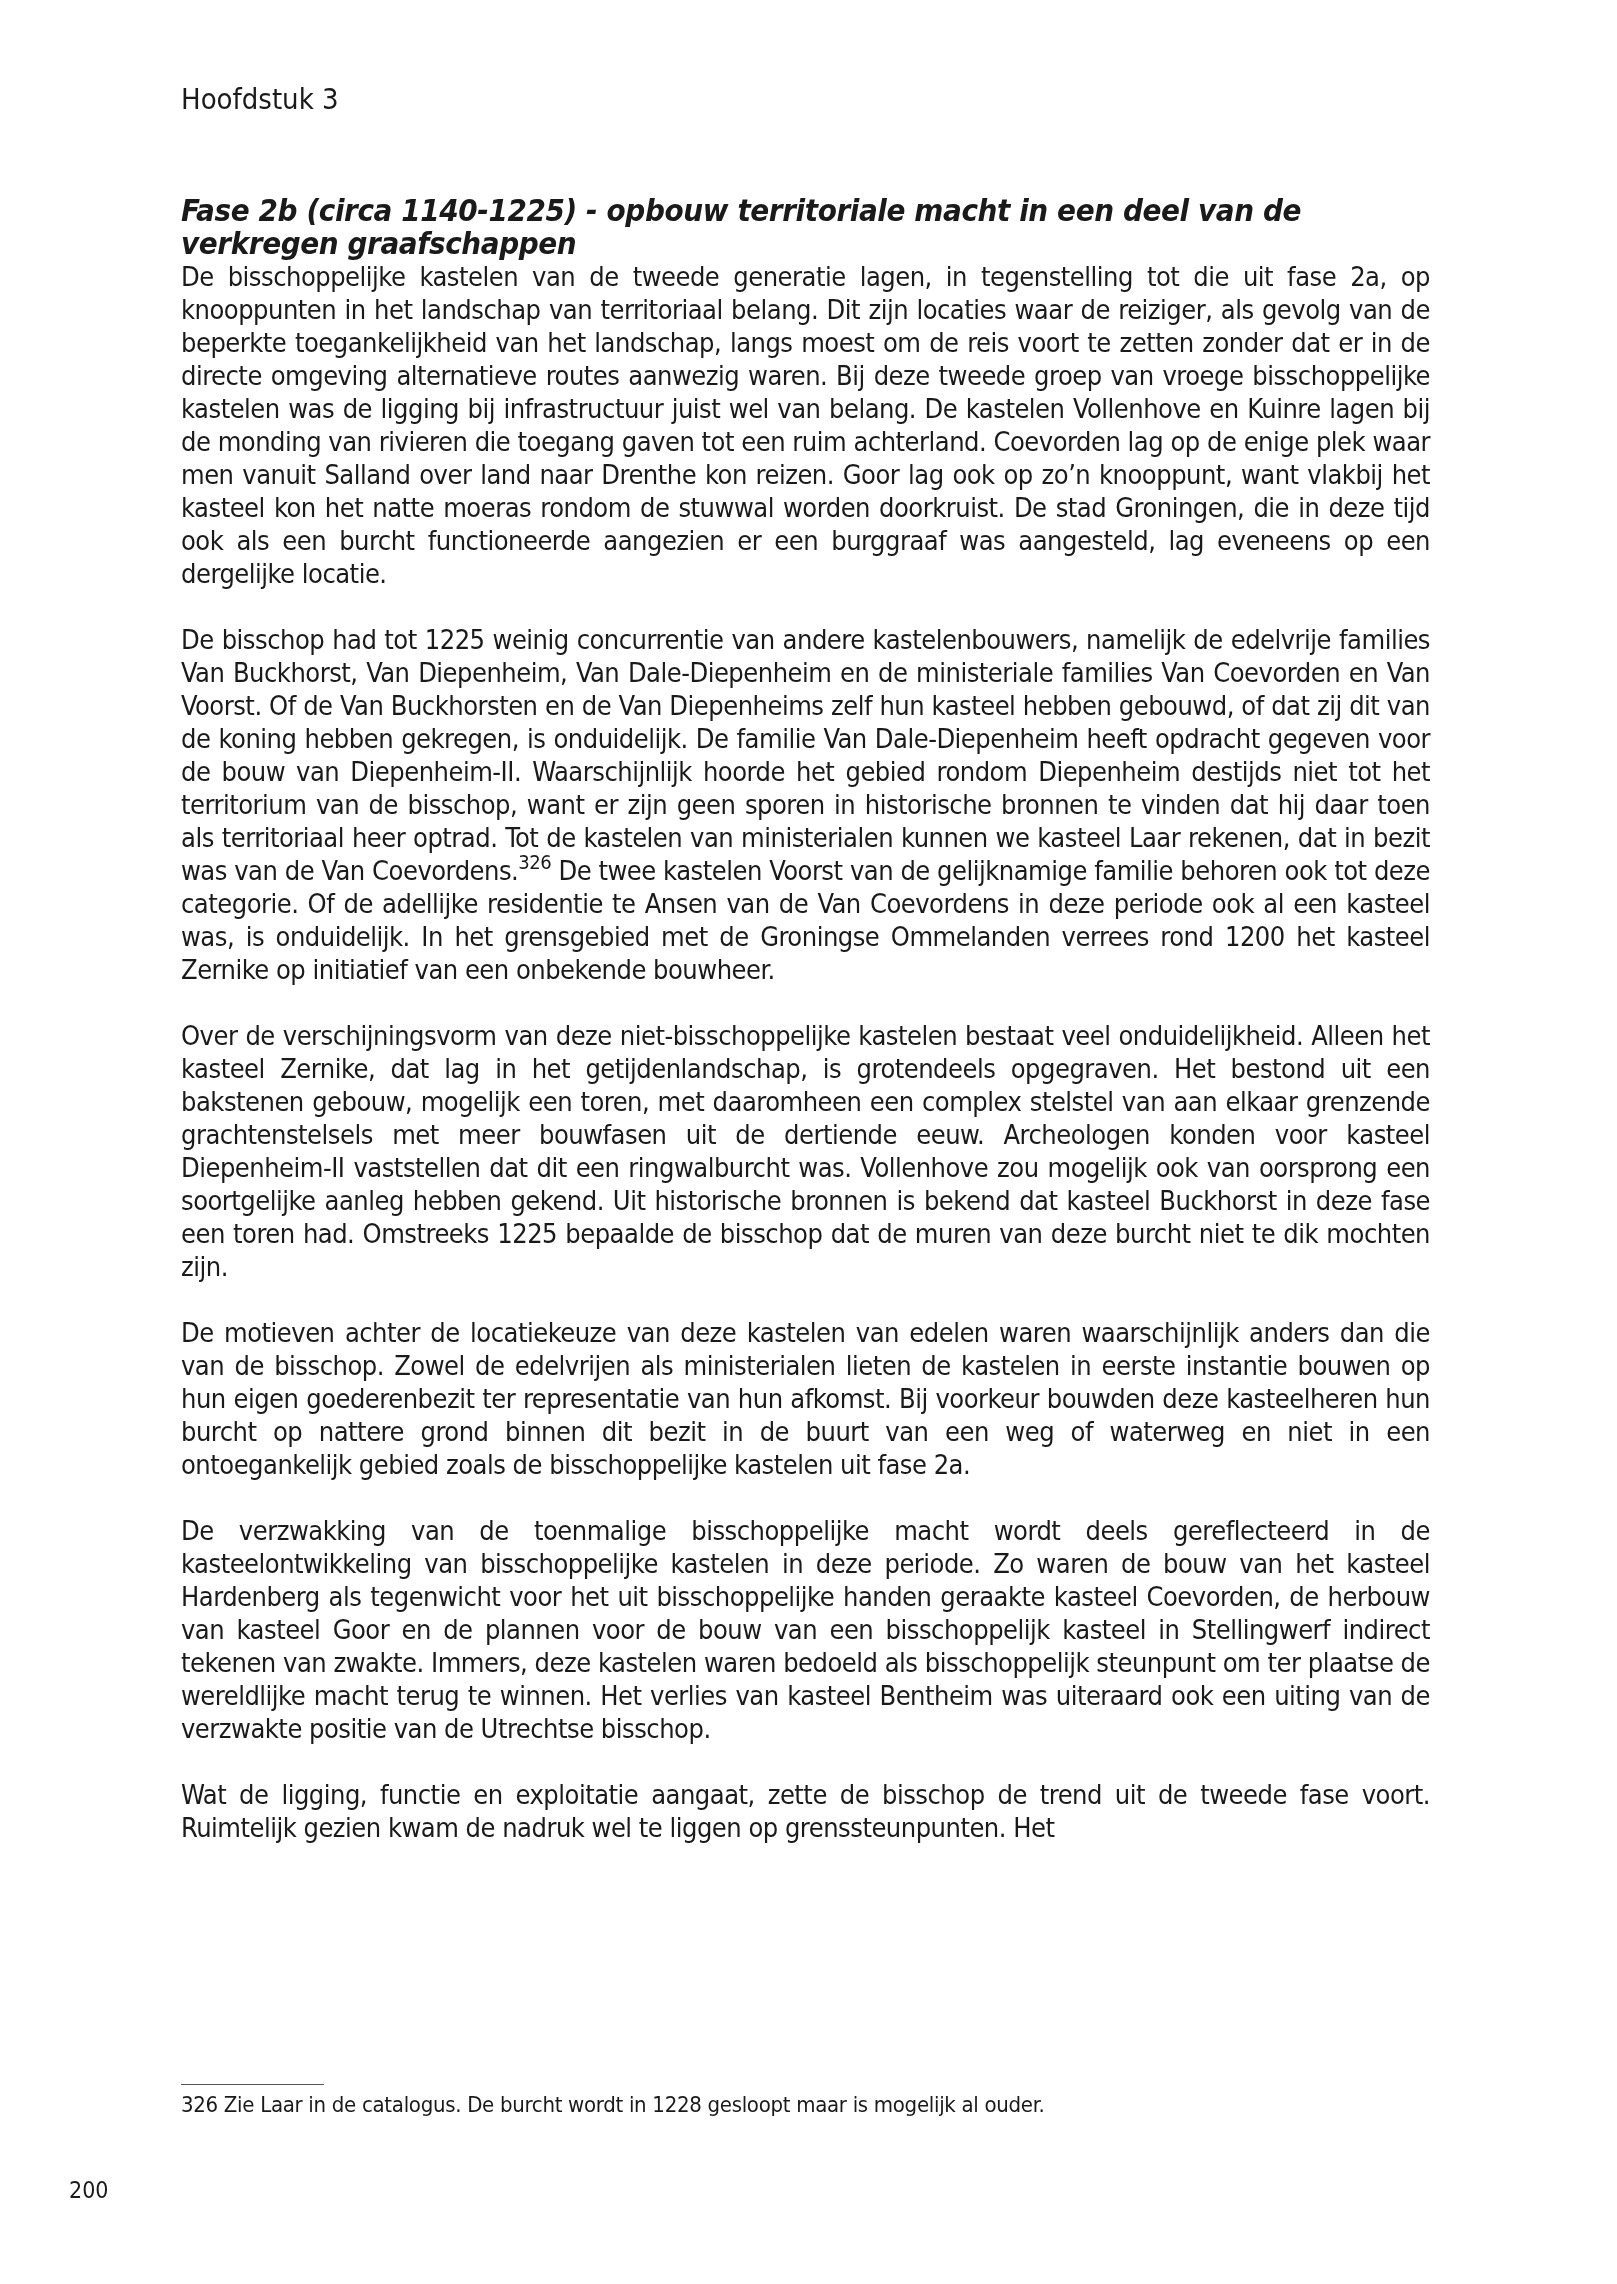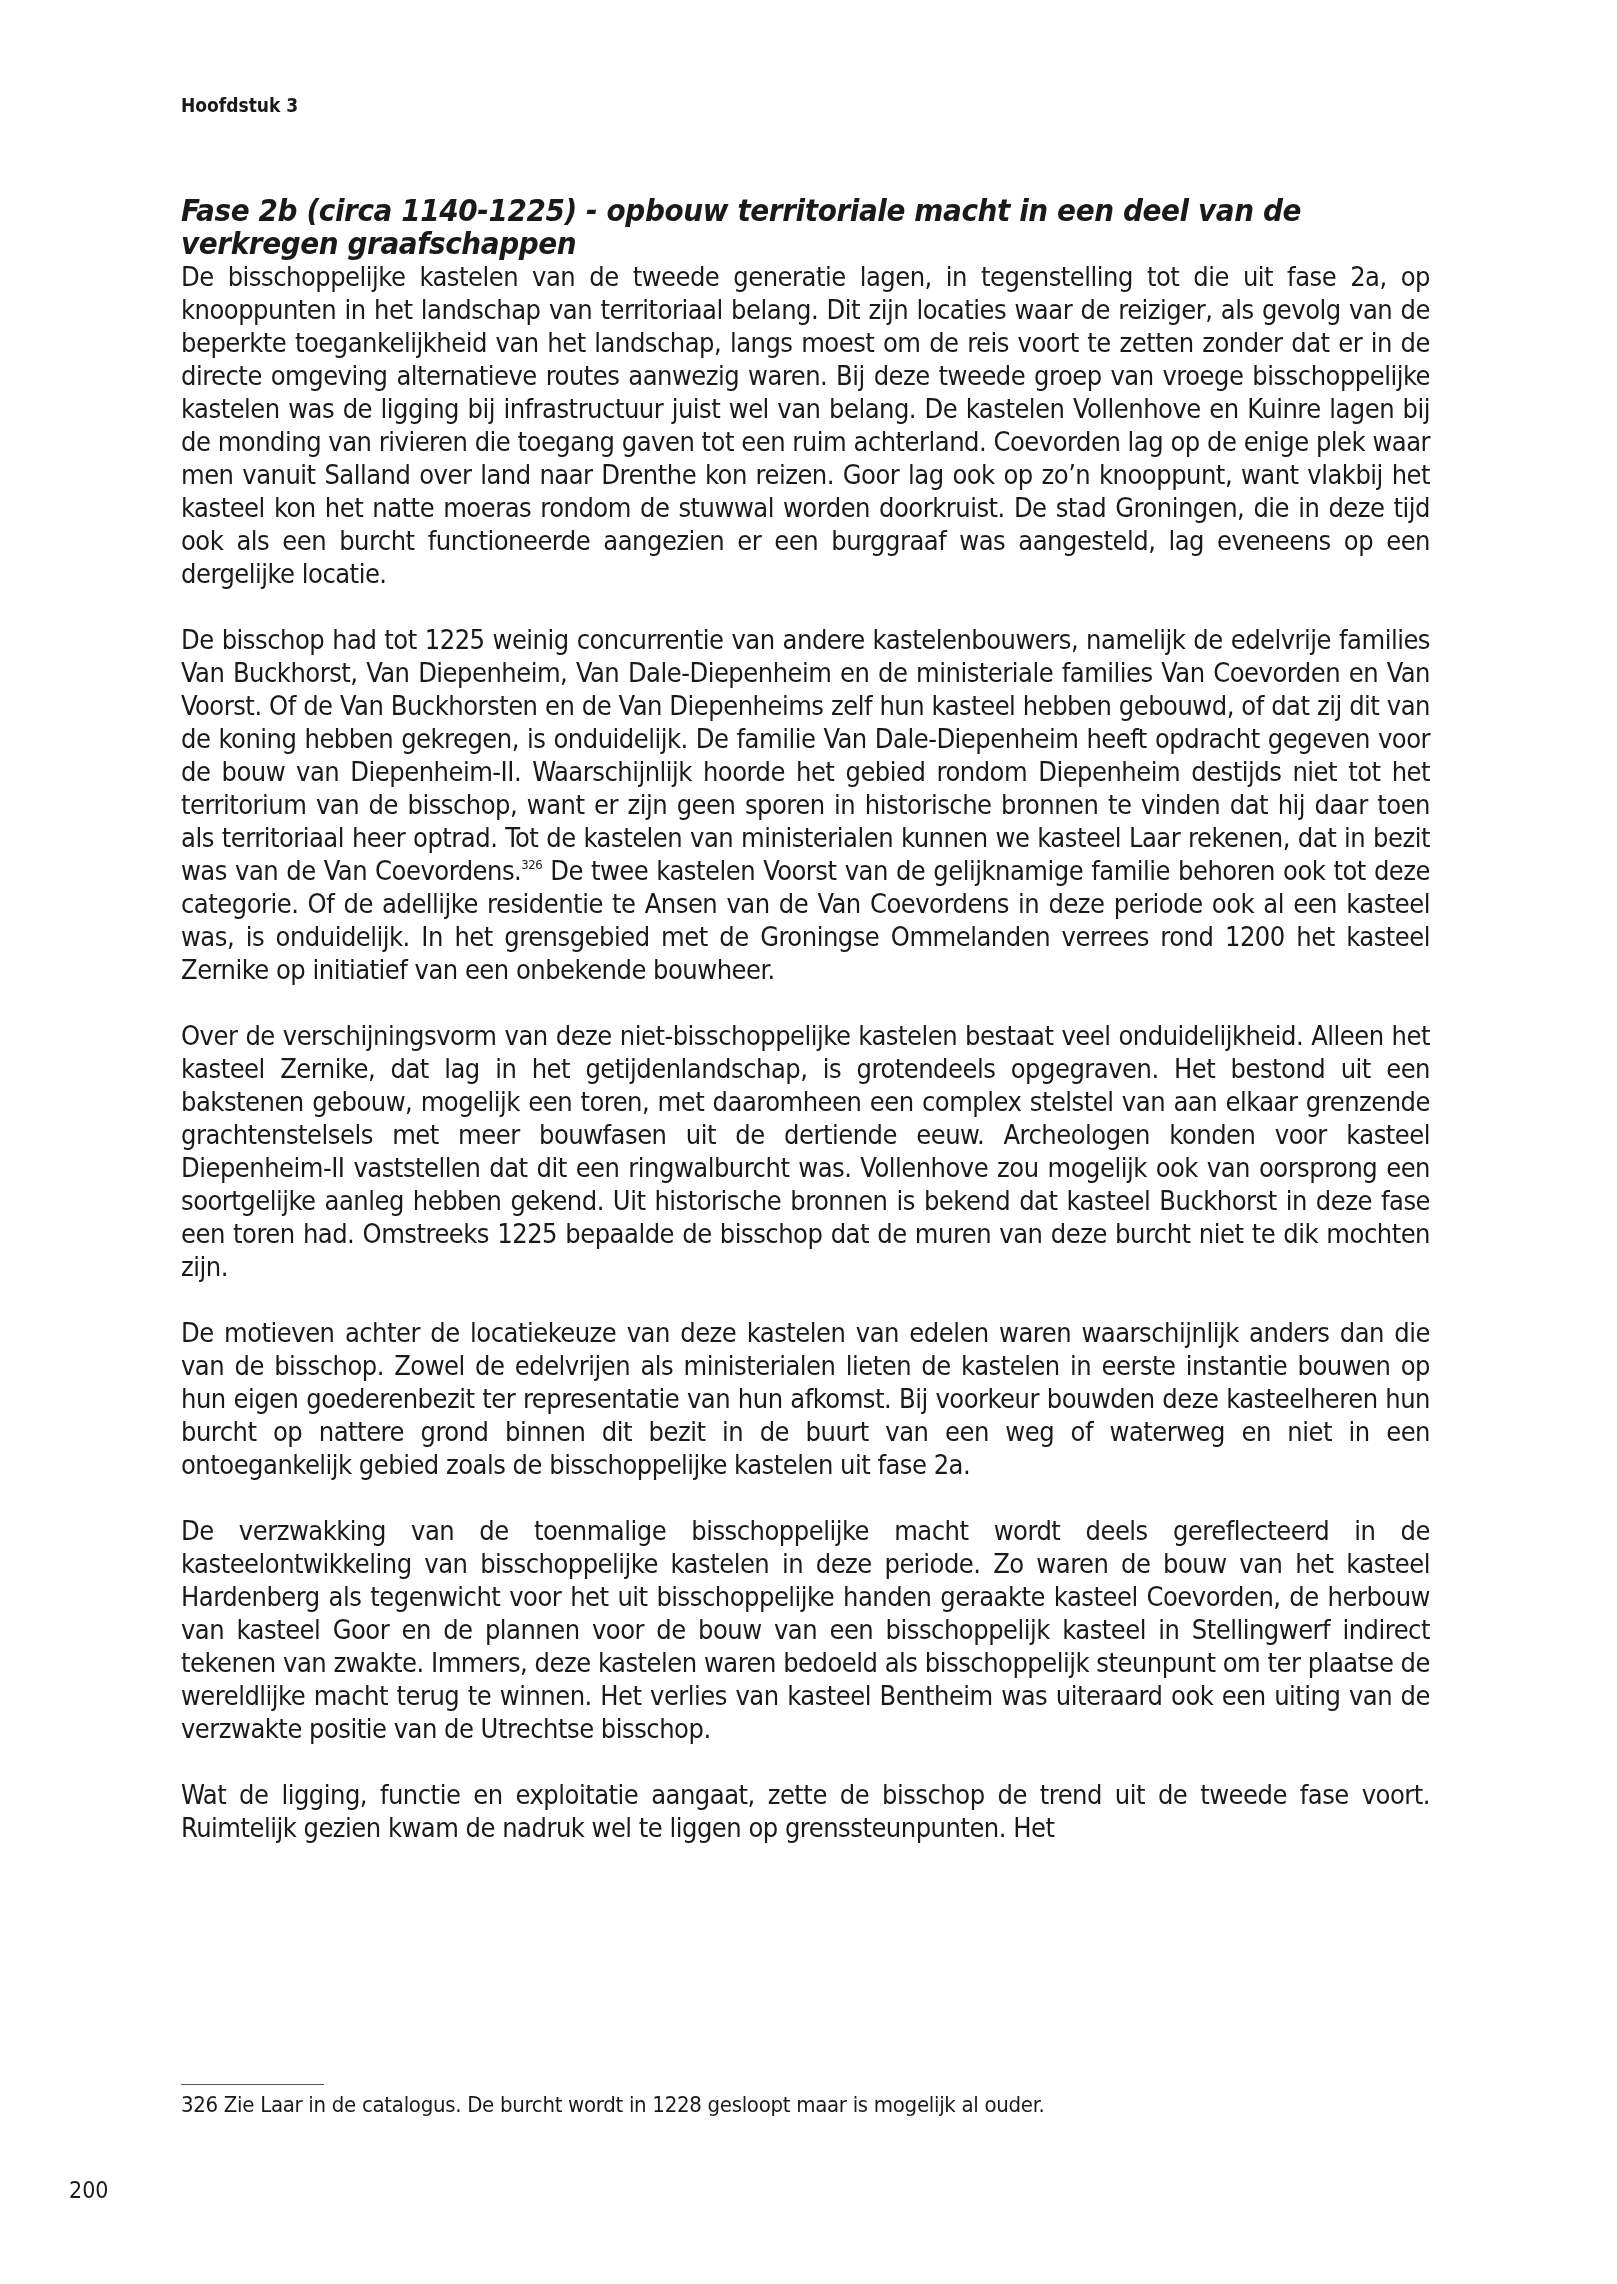--- a/index.html
+++ b/index.html
@@ -1,23 +1,23 @@
 <!DOCTYPE html>
 <html style="font-size:12px"><head>
 <meta charset="utf-8">
 <style>
   html, body { margin: 0; padding: 0; background: #ffffff; }
   body { width: 1618px; height: 2284px; position: relative; overflow: hidden;
          font-family: "DejaVu Sans Condensed", "Liberation Sans Narrow", "Liberation Sans", sans-serif; color: #1a1a1a; }
-  .running-head { position: absolute; left: 181px; top: 94px; font-size: 19px; font-stretch: condensed; font-weight: bold; }
+  .running-head { position: absolute; left: 181px; top: 82px; font-size: 29px; font-stretch: condensed; }
   .column { position: absolute; left: 181px; top: 194px; width: 1249px; }
   .h { font-style: italic; font-weight: 600; font-size: 31px; line-height: 33px; margin: 0; letter-spacing: -0.4px; }
   .p { font-size: 27px; line-height: 33px; margin: 0 0 33px 0; text-align: justify; letter-spacing: -0.5px; }
   .h + .p { margin-top: 0; }
-  sup { font-size: 13px; line-height: 0; vertical-align: 10.7px; }
+  sup { font-size: 20px; line-height: 0; vertical-align: 10.7px; }
   .fn-rule { position: absolute; left: 181px; top: 2084px; width: 143px; height: 0; border-top: 1.5px solid #555; }
   .footnote { position: absolute; left: 181px; top: 2092px; font-size: 22px; letter-spacing: -0.3px; }
   .page-number { position: absolute; left: 69px; top: 2177px; font-size: 23px; text-align: center; }
 </style>
 </head>
 <body>
 
 <div class="running-head">Hoofdstuk 3</div>
 
 <div class="column">

